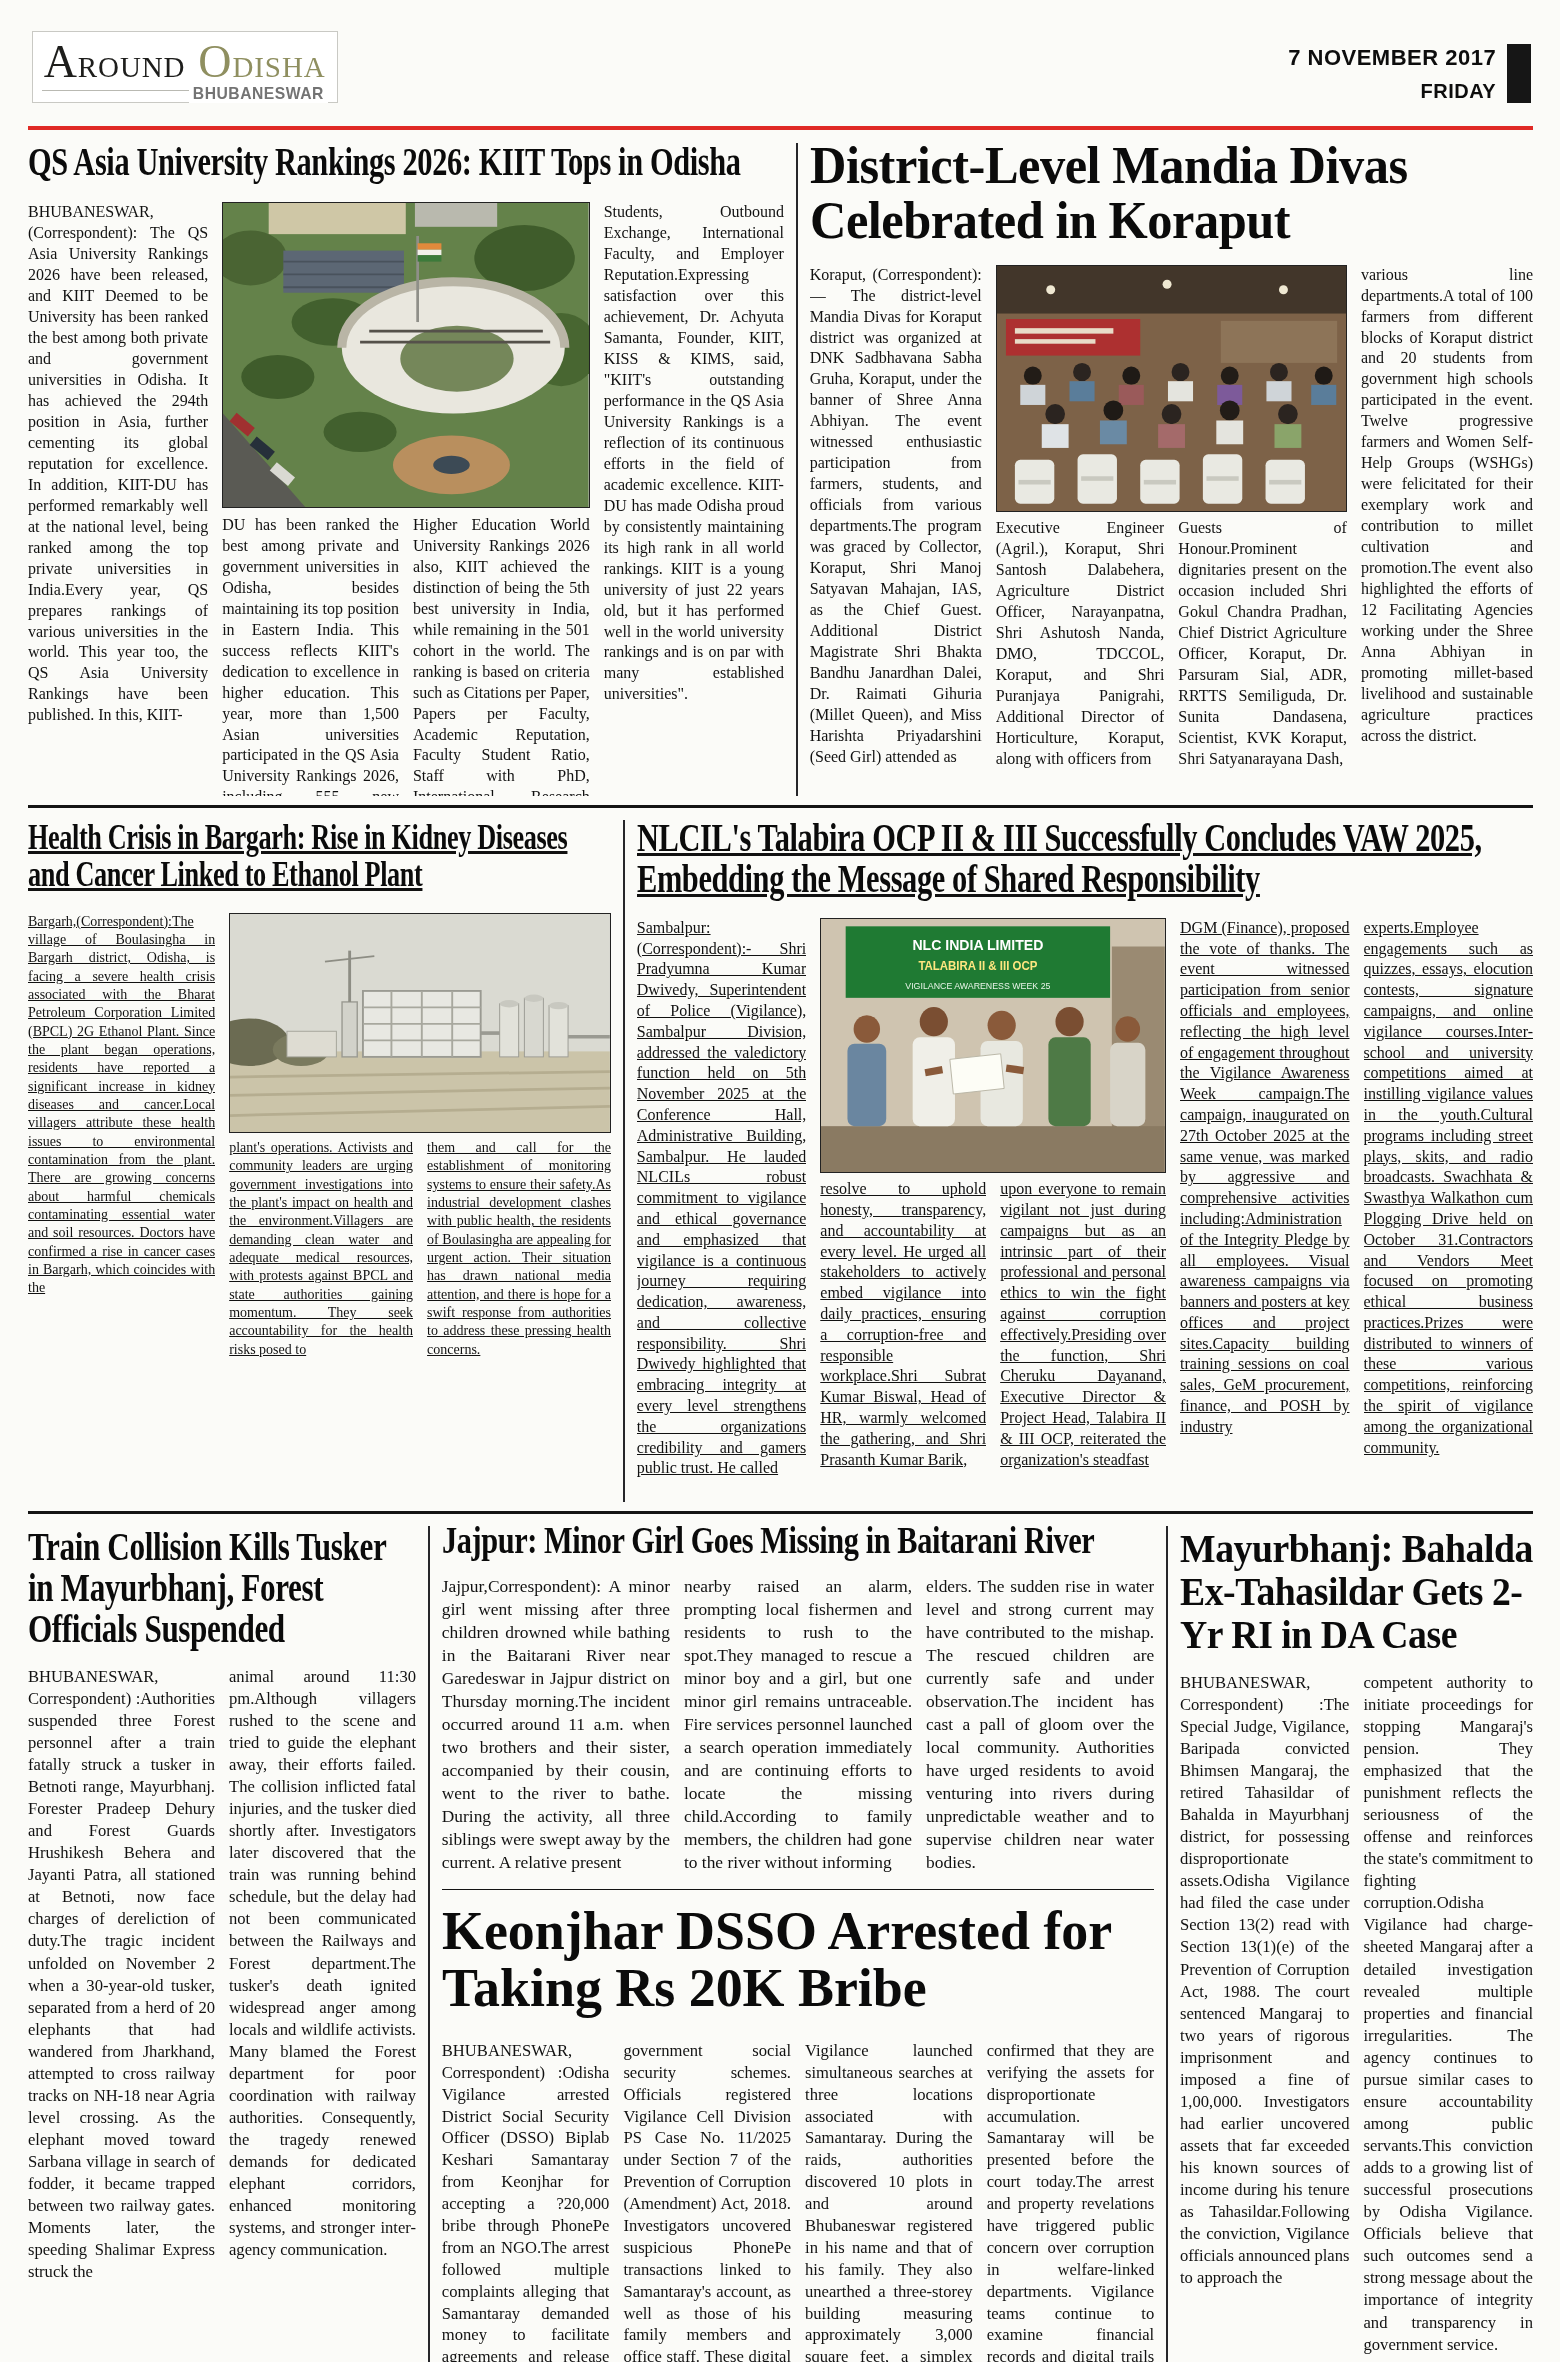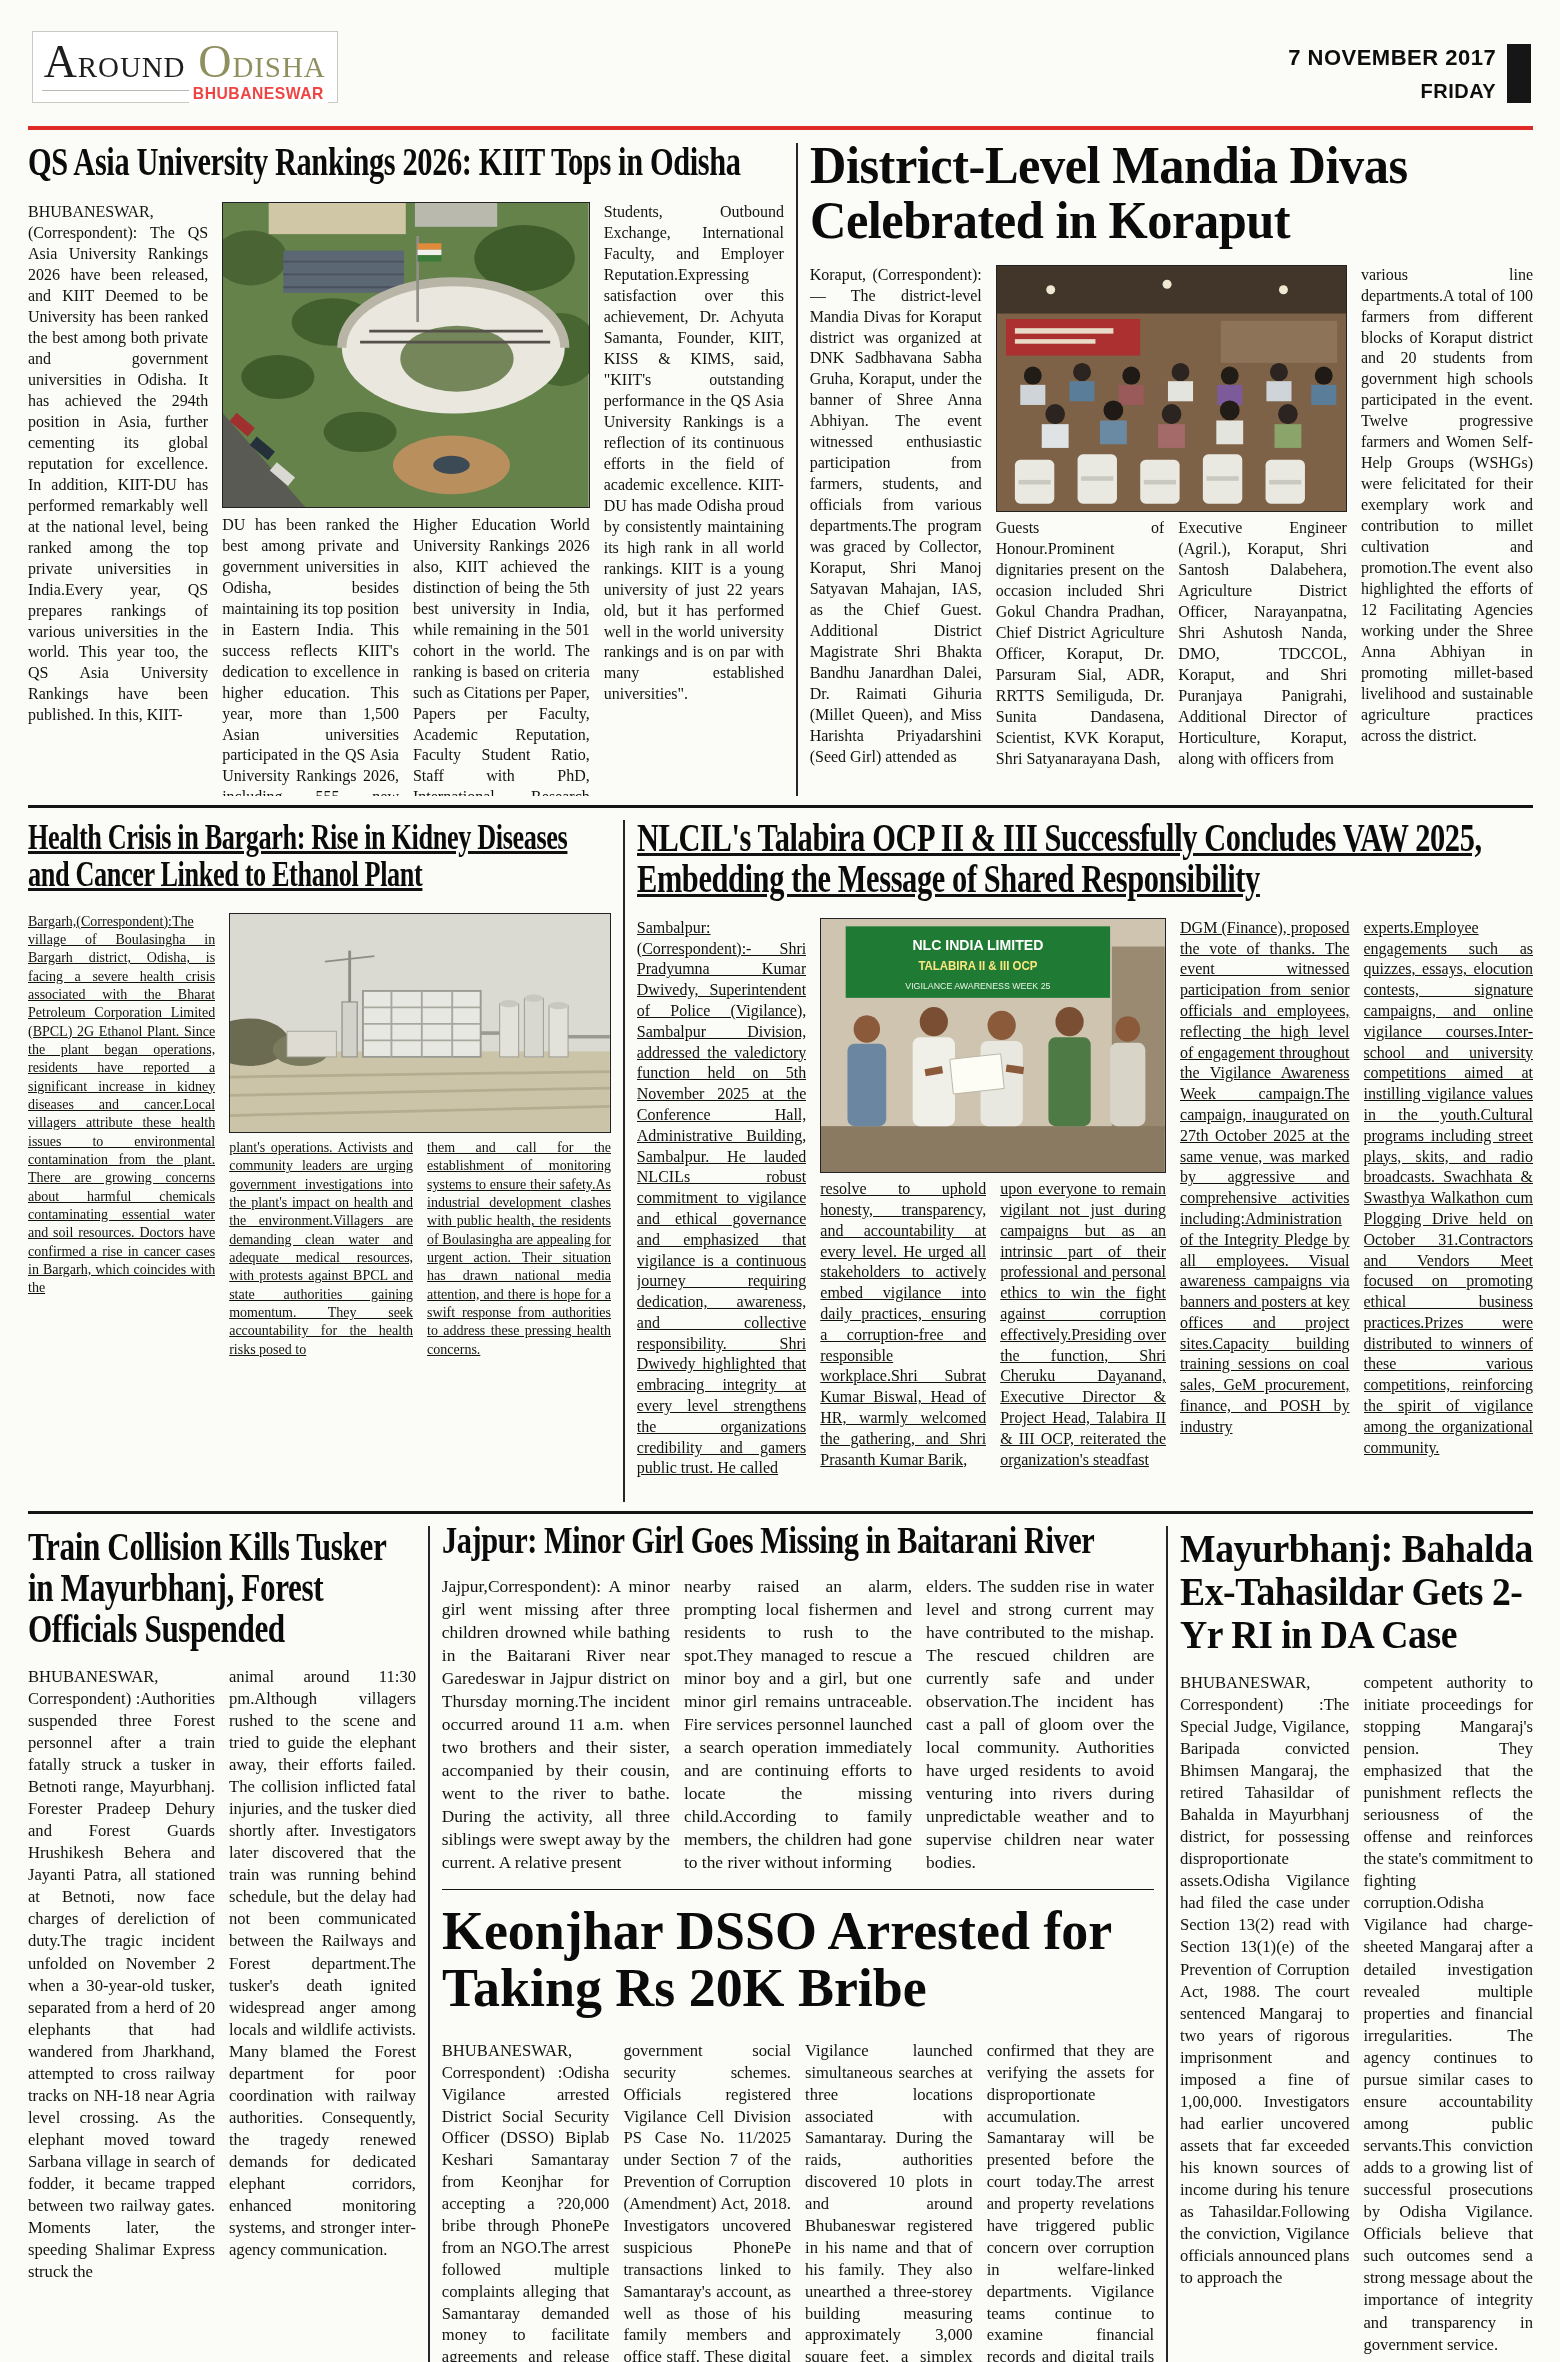--- a/index.html
+++ b/index.html
@@ -9,21 +9,21 @@
 
   
   .masthead { position:relative; height:96px; }
   .logo-box { position:absolute; left:3.7px; top:7.4px; width:306px; height:72px; border:1.8px solid #c9c9c4; background:#fff; padding:3px 11px 0 11px; }
   .logo-line { white-space:nowrap; }
   .logo-word { display:inline-block; text-transform:uppercase; font-family:"Liberation Serif",serif; font-size:29px; letter-spacing:0.9px; line-height:54px; }
   .logo-word::first-letter { font-size:46px; }
   .logo-around { color:#1e1e1c; font-weight:500; }
   .logo-odisha { color:#8f8f60; margin-left:9.2px; }
   .logo-bar { position:absolute; left:9.2px; right:9.2px; bottom:11px; height:1.8px; background:#b9b9b2; }
-  .logo-city { position:absolute; right:9.2px; bottom:-0.9px; background:#fff; padding:0 3.7px; font-family:"Liberation Sans",sans-serif; font-weight:bold; font-size:15.7px; letter-spacing:0.5px; color:#ef4444; }
+  .logo-city { position:absolute; right:9.2px; bottom:-0.9px; background:#fff; padding:0 3.7px; font-family:"Liberation Sans",sans-serif; font-weight:bold; font-size:15.7px; letter-spacing:0.5px; color:#737373; }
   .dateline { position:absolute; right:1.8px; top:20px; display:flex; align-items:stretch; }
   .date-texts { text-align:right; font-family:"Liberation Sans",sans-serif; font-weight:bold; }
   .date-main { font-size:22px; letter-spacing:0.5px; color:#0d0d0d; line-height:28px; }
   .date-day { font-size:20px; letter-spacing:0.5px; color:#0d0d0d; line-height:24px; margin-top:7.4px; }
   .date-block { width:24px; background:#161616; margin-left:11px; }
   .red-rule { height:4.6px; background:#e02a26; margin:5.5px 0 9.2px 0; }
 
   
   .row { display:flex; align-items:stretch; }
   .vdiv { width:1.8px; background:#26262a; margin:3.7px 12px 0 12px; }
@@ -215,22 +215,22 @@
               <g fill="#c9c9c0">
                 <rect x="24" y="234" width="36" height="5"></rect>
                   <rect x="94" y="230" width="36" height="5"></rect>
                 <rect x="164" y="234" width="36" height="5"></rect>
                   <rect x="234" y="230" width="36" height="5"></rect>
                   <rect x="304" y="234" width="36" height="5"></rect>
               </g>
             </svg>
           </div>
           <div class="twocol">
+            <div class="col">Executive Engineer (Agril.), Koraput, Shri Santosh Dalabehera, Agriculture District Officer, Narayanpatna, Shri Ashutosh Nanda, DMO, TDCCOL, Koraput, and Shri Puranjaya Panigrahi, Additional Director of Horticulture, Koraput, along with officers from</div>
             <div class="col">Guests of Honour.Prominent dignitaries present on the occasion included Shri Gokul Chandra Pradhan, Chief District Agriculture Officer, Koraput, Dr. Parsuram Sial, ADR, RRTTS Semiliguda, Dr. Sunita Dandasena, Scientist, KVK Koraput, Shri Satyanarayana Dash,</div>
-            <div class="col">Executive Engineer (Agril.), Koraput, Shri Santosh Dalabehera, Agriculture District Officer, Narayanpatna, Shri Ashutosh Nanda, DMO, TDCCOL, Koraput, and Shri Puranjaya Panigrahi, Additional Director of Horticulture, Koraput, along with officers from</div>
           </div>
         </div>
         <div class="col">various line departments.A total of 100 farmers from different blocks of Koraput district and 20 students from government high schools participated in the event. Twelve progressive farmers and Women Self-Help Groups (WSHGs) were felicitated for their exemplary work and contribution to millet cultivation and promotion.The event also highlighted the efforts of 12 Facilitating Agencies working under the Shree Anna Abhiyan in promoting millet-based livelihood and sustainable agriculture practices across the district.</div>
       </div>
     </article>
   </section>
 
   <div class="hrule"></div>
 
   <section class="row row-mid">

